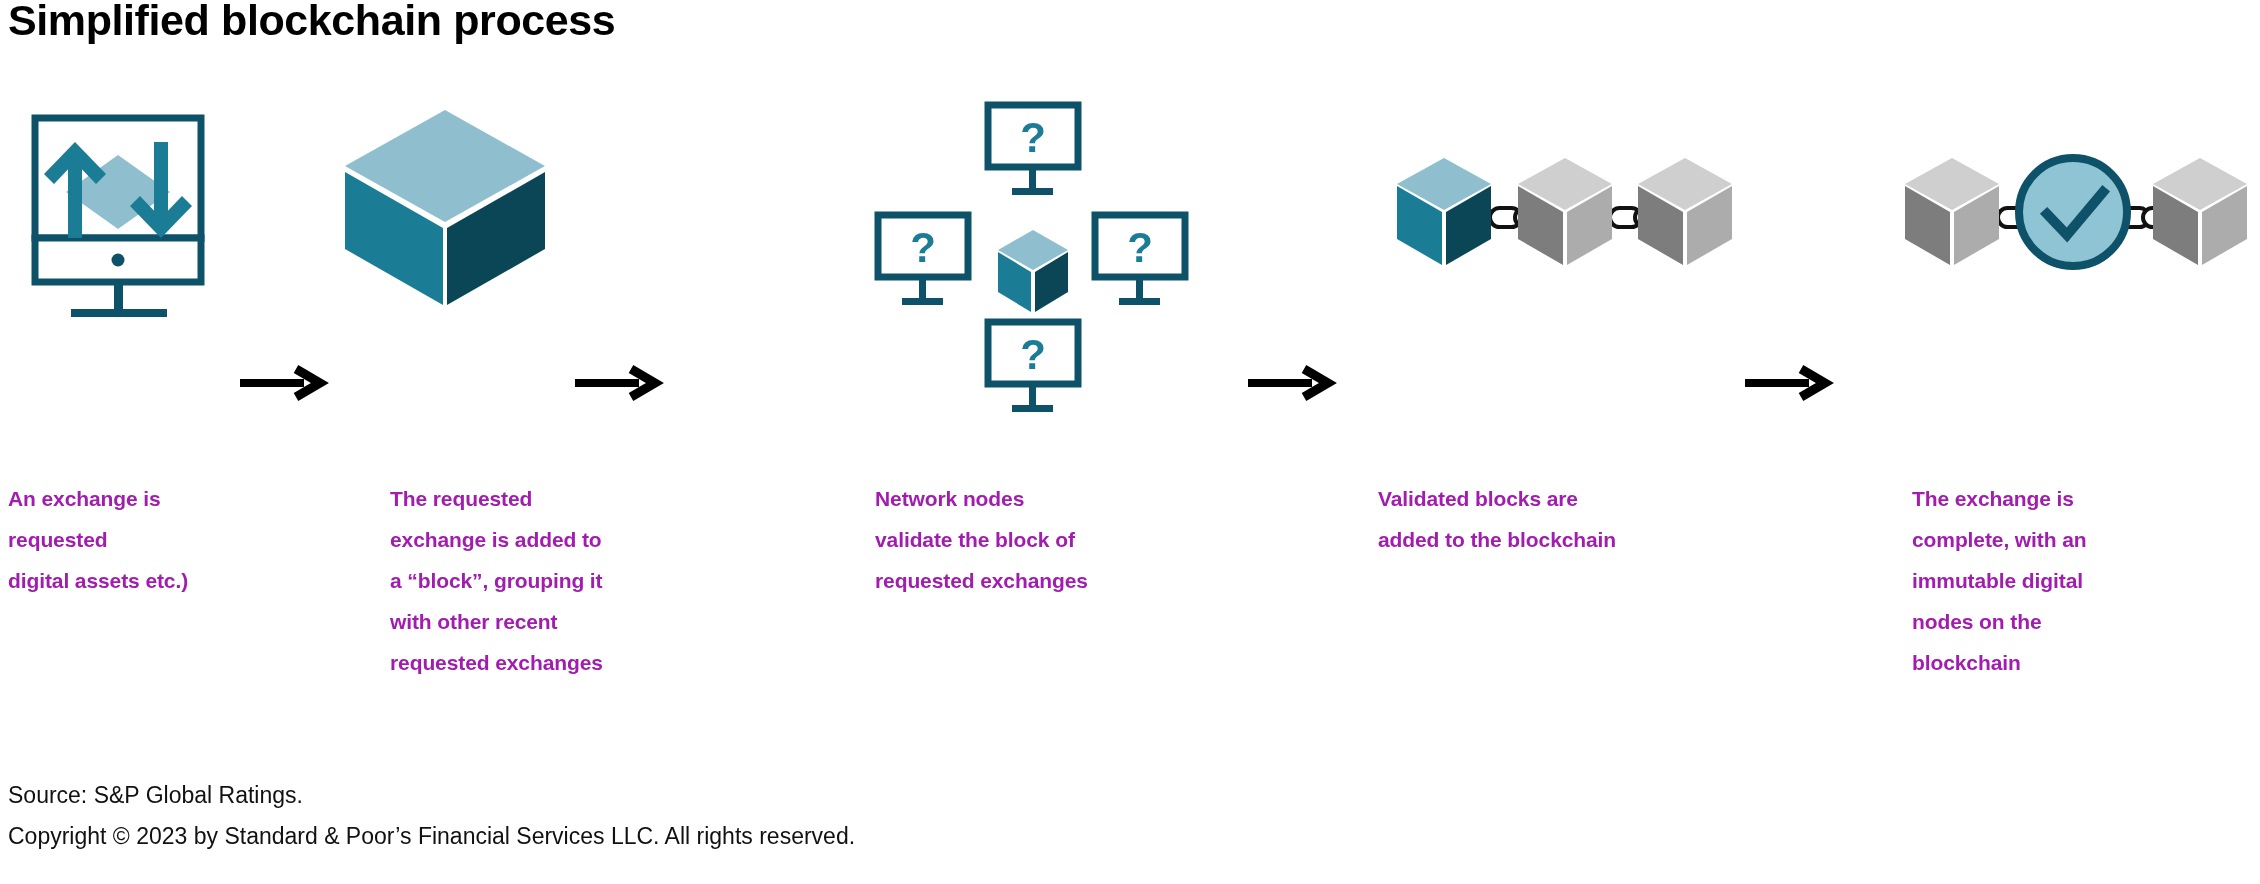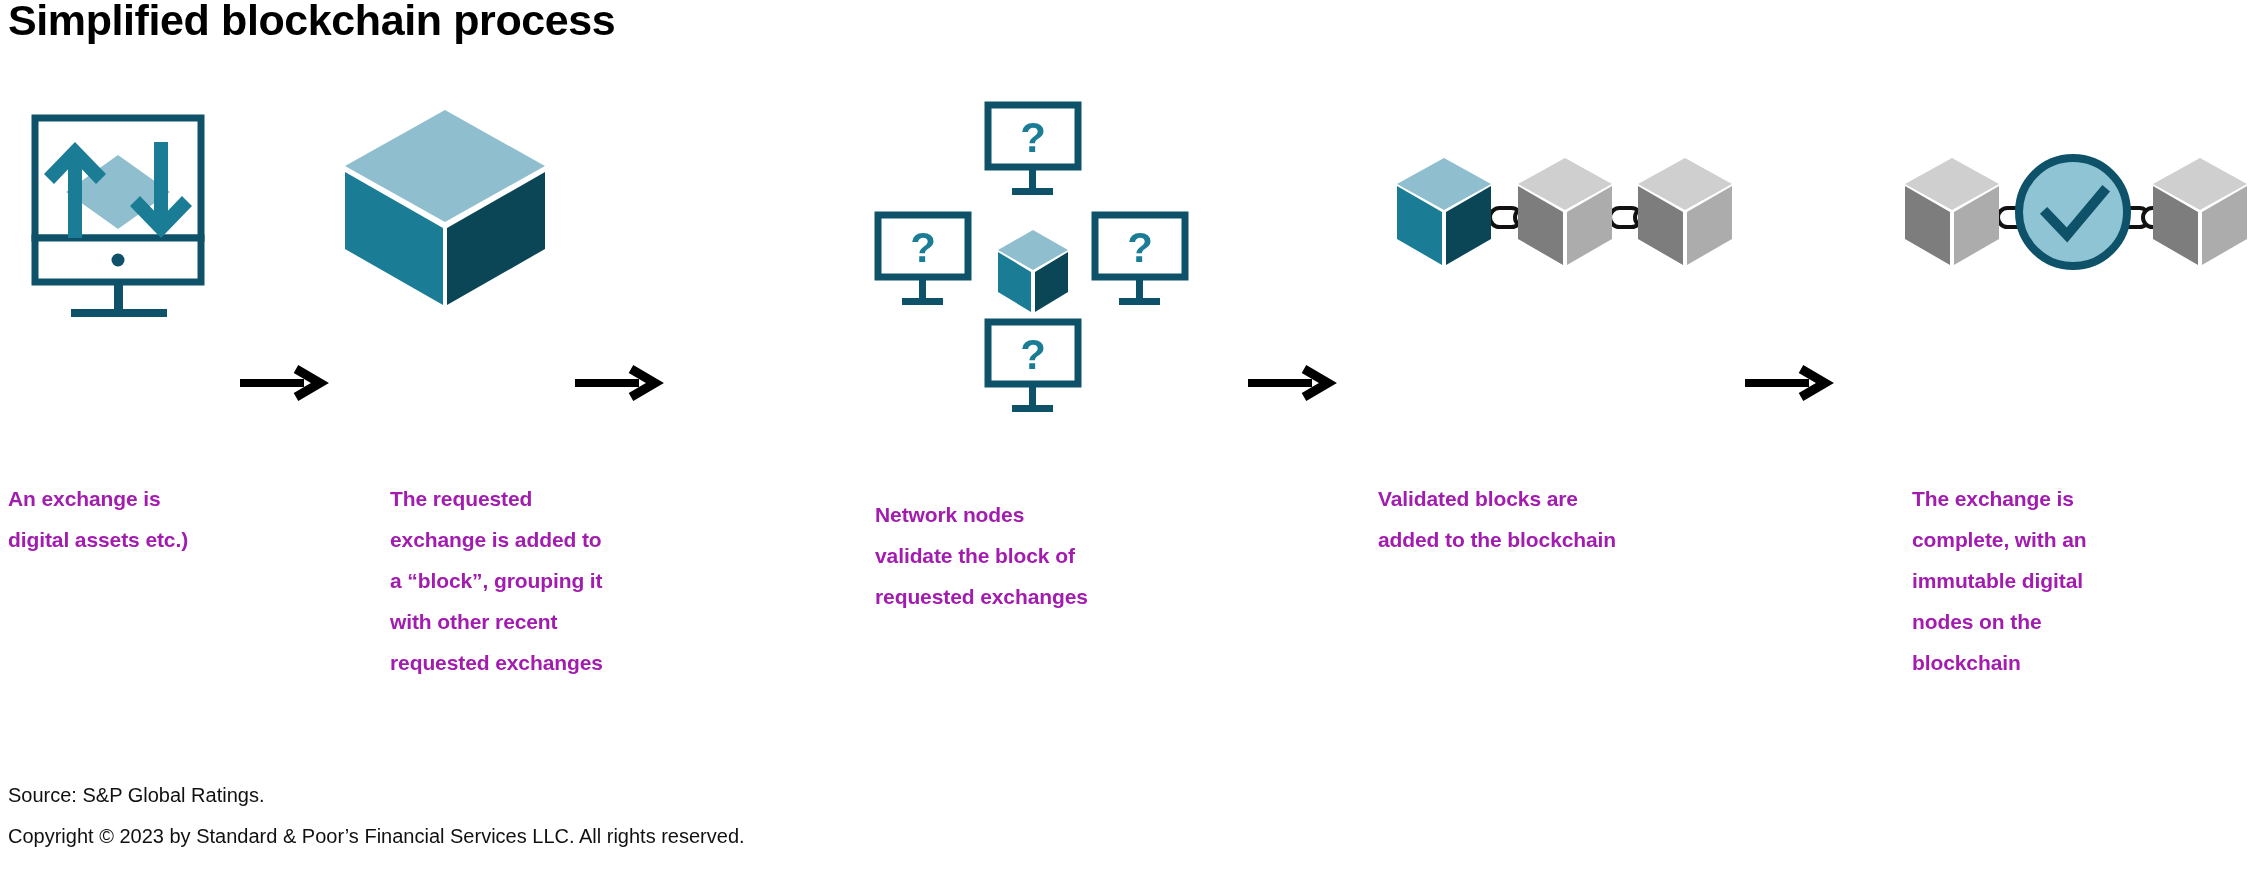--- a/index.html
+++ b/index.html
@@ -26,21 +26,21 @@
   .arrow{position:absolute;top:268px;width:84px;height:30px;}
 
   
   .caption{
     position:absolute;top:478px;
     font-size:21px;line-height:41px;color:#a21caf;
     font-weight:700;letter-spacing:-0.1px;
   }
 
   
-  .footer{position:absolute;left:8px;top:775px;font-size:20px;line-height:41px;color:#111;}
+  .footer{position:absolute;left:8px;top:775px;font-size:23px;line-height:41px;color:#111;}
   .footer div{white-space:nowrap;}
 
   svg{display:block;overflow:visible;}
 </style>
 </head>
 <body>
 
 <div class="page">
 
   <div class="title">Simplified blockchain process</div>
@@ -232,32 +232,33 @@
             <polygon points="347,86 302,112 302,165 347,139" fill="#ACACAC"></polygon>
           </g>
         </svg>
       </div>
     </div>
 
   </div>
 
   <div class="caption" style="left:8px;width:260px;">
     <div>An exchange is</div>
+    <div>requested</div>
     <div>digital assets etc.)</div>
   </div>
 
   <div class="caption" style="left:390px;width:300px;">
     <div>The requested</div>
     <div>exchange is added to</div>
     <div>a “block”, grouping it</div>
     <div>with other recent</div>
     <div>requested exchanges</div>
   </div>
 
-  <div class="caption" style="left:875px;width:300px;margin-top:16px;">
+  <div class="caption" style="left:875px;width:300px;">
     <div>Network nodes</div>
     <div>validate the block of</div>
     <div>requested exchanges</div>
   </div>
 
   <div class="caption" style="left:1378px;width:400px;">
     <div>Validated blocks are</div>
     <div>added to the blockchain</div>
   </div>
 

